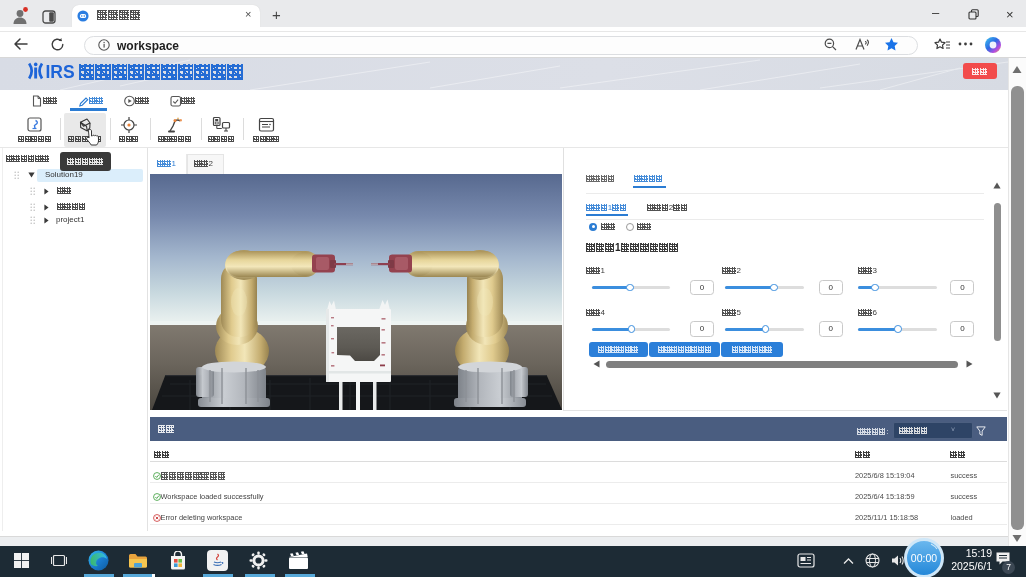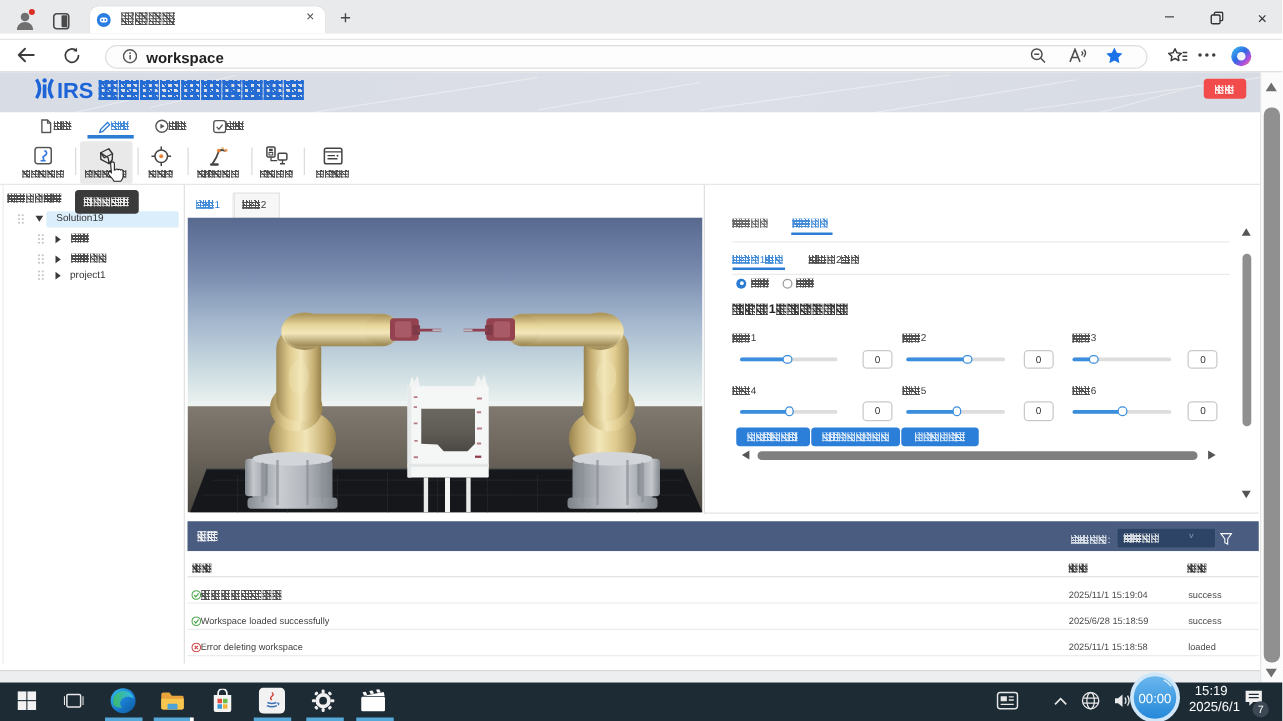--- a/index.html
+++ b/index.html
@@ -432,29 +432,29 @@
 <div class="ab" style="left:150px;top:441px;width:857px;height:21px;background:#fff;border-bottom:1px solid #dcdcdc"></div>
 <div class="ab t" style="left:153.5px;top:450.5px;color:#222"><i class="k s8"></i><i class="k s8"></i></div>
 <div class="ab t" style="left:854.5px;top:450.5px;color:#222"><i class="k s8"></i><i class="k s8"></i></div>
 <div class="ab t" style="left:949.5px;top:450.5px;color:#222"><i class="k s8"></i><i class="k s8"></i></div>
 <div class="ab" style="left:150px;top:462px;width:857px;height:21.2px;background:#fff;border-bottom:1px solid #ececec"></div>
 <svg class="ab" style="left:152.6px;top:472px" width="8" height="8" viewBox="0 0 10 10">
     <circle cx="5" cy="5" r="4.3" fill="none" stroke="#4aa54a" stroke-width="1.1"></circle>
     <path d="M3 5l1.6 1.8L7.3 3.4" fill="none" stroke="#4aa54a" stroke-width="1.2"></path>
   </svg>
 <div class="ab t" style="left:160.5px;top:472.3px;color:#3f3f3f"><i class="k s8"></i><i class="k s8"></i><i class="k s8"></i><i class="k s8"></i><i class="k s8"></i><i class="k s8"></i><i class="k s8"></i><i class="k s8"></i></div>
-<div class="ab" style="left:855px;top:471.7px;font-size:7.4px;line-height:8.4px;color:#4a4a4a">2025/11/1 15:19:04</div>
+<div class="ab" style="left:855px;top:471.7px;font-size:7.4px;line-height:8.4px;color:#4a4a4a">2025/6/8 15:19:04</div>
 <div class="ab" style="left:950.5px;top:471.7px;font-size:7.4px;line-height:8.4px;color:#4a4a4a">success</div>
 <div class="ab" style="left:150px;top:483px;width:857px;height:21.2px;background:#fff;border-bottom:1px solid #ececec"></div>
 <svg class="ab" style="left:152.6px;top:493px" width="8" height="8" viewBox="0 0 10 10">
     <circle cx="5" cy="5" r="4.3" fill="none" stroke="#4aa54a" stroke-width="1.1"></circle>
     <path d="M3 5l1.6 1.8L7.3 3.4" fill="none" stroke="#4aa54a" stroke-width="1.2"></path>
   </svg>
 <div class="ab" style="left:160.5px;top:492.7px;font-size:7.4px;line-height:8.4px;color:#3f3f3f">Workspace loaded successfully</div>
-<div class="ab" style="left:855px;top:492.7px;font-size:7.4px;line-height:8.4px;color:#4a4a4a">2025/6/28 15:18:59</div>
+<div class="ab" style="left:855px;top:492.7px;font-size:7.4px;line-height:8.4px;color:#4a4a4a">2025/6/4 15:18:59</div>
 <div class="ab" style="left:950.5px;top:492.7px;font-size:7.4px;line-height:8.4px;color:#4a4a4a">success</div>
 <div class="ab" style="left:150px;top:504px;width:857px;height:21.2px;background:#fff;border-bottom:1px solid #ececec"></div>
 <svg class="ab" style="left:152.6px;top:514px" width="8" height="8" viewBox="0 0 10 10">
     <circle cx="5" cy="5" r="4.3" fill="none" stroke="#d04545" stroke-width="1.1"></circle>
     <path d="M3.4 3.4l3.2 3.2M6.6 3.4L3.4 6.6" stroke="#d04545" stroke-width="1.2"></path>
   </svg>
 <div class="ab" style="left:160.5px;top:513.7px;font-size:7.4px;line-height:8.4px;color:#3f3f3f">Error deleting workspace</div>
 <div class="ab" style="left:855px;top:513.7px;font-size:7.4px;line-height:8.4px;color:#4a4a4a">2025/11/1 15:18:58</div>
 <div class="ab" style="left:950.5px;top:513.7px;font-size:7.4px;line-height:8.4px;color:#4a4a4a">loaded</div>
 <div class="ab strip"></div>
@@ -556,18 +556,18 @@
 <defs>
       <linearGradient id="rec" x1="0" y1="0" x2="0" y2="1">
 <stop offset="0" stop-color="#6db9ef"></stop>
         <stop offset="1" stop-color="#2186d8"></stop>
       </linearGradient>
     </defs>
 <circle cx="23" cy="21" r="18.5" fill="url(#rec)" stroke="#cfe7f8" stroke-width="3"></circle>
 <path d="M30 7a16 16 0 0 1 6 5" fill="none" stroke="#fff" stroke-width="1.2" opacity=".7"></path>
 <text x="23" y="25" text-anchor="middle" font-size="10.5" fill="#fff" font-family="Liberation Sans,sans-serif">00:00</text>
   </svg>
-<div class="ab" style="left:946px;top:548px;width:46px;text-align:center;font-size:10.5px;line-height:11.5px;color:#fff">15:19</div>
+<div class="ab" style="left:946px;top:548px;width:46px;text-align:right;font-size:10.5px;line-height:11.5px;color:#fff">15:19</div>
 <div class="ab" style="left:946px;top:561px;width:46px;text-align:right;font-size:10.5px;line-height:11.5px;color:#fff">2025/6/1</div>
 <svg class="ab" style="left:995px;top:551px" width="16" height="15" viewBox="0 0 16 15">
 <path d="M1.5 1.5h13v9h-7l-3 3v-3h-3z" fill="#f0f0f0"></path>
     <path d="M4 4.5h8M4 7h8" stroke="#1d2b35" stroke-width="1"></path>
   </svg>
 <div class="ab" style="left:1002px;top:561px;width:13px;height:13px;border-radius:50%;background:#3c4854;color:#fff;font-size:8.5px;text-align:center;line-height:13px">7</div>
 </body></html>

